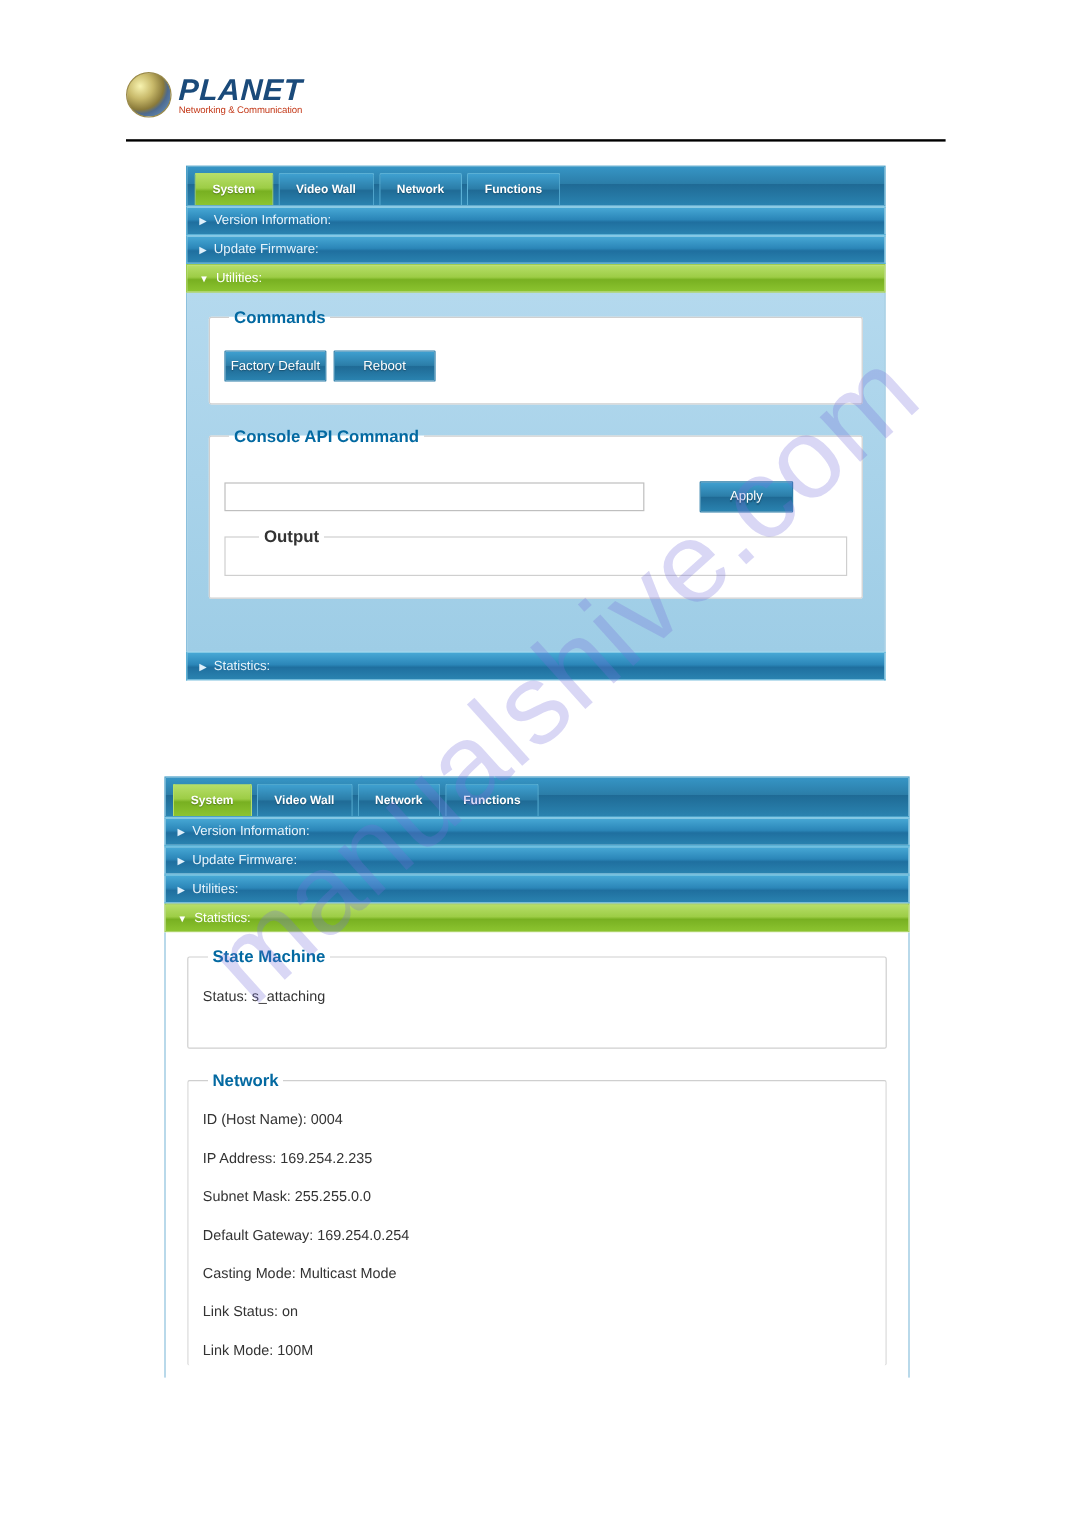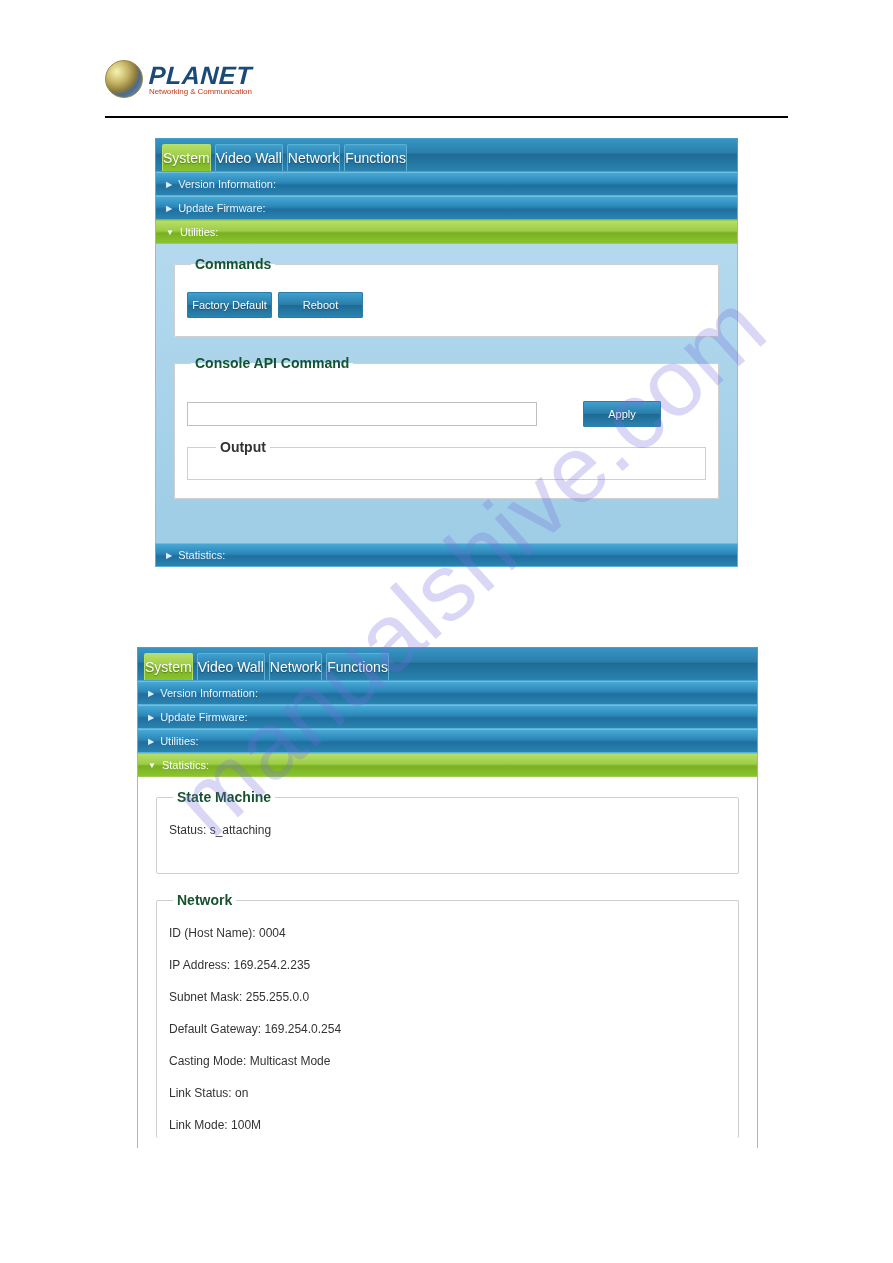--- a/index.html
+++ b/index.html
@@ -61,33 +61,34 @@
   .tabs-outer {
     background: linear-gradient(#3695c5 0%, #2b7da8 45%, #1f6a95 46%, #2a83b0 100%);
     padding: 5px 6px 0 6px;
     height: 34px;
     display: flex;
     gap: 4px;
     border: 1px solid #4aa0c8;
   }
   .tab {
     height: 27px;
-    padding: 0 0;
+    padding: 0 14px;
     display: flex;
     align-items: center;
     justify-content: center;
-    font-size: 14px;
+    font-size: 10px;
     color: #fff;
     background: linear-gradient(#3fa0d0 0%, #2b7da8 48%, #1f6a95 52%, #2a83b0 100%);
     border: 1px solid #5ab0d5;
     border-bottom: none;
     border-radius: 2px 2px 0 0;
     cursor: pointer;
     text-shadow: 0 1px 1px rgba(0,0,0,0.3);
     position: relative;
+    font-weight: bold;
   }
   .tab.active {
     background: linear-gradient(#b6de69 0%, #9dcd46 45%, #78b021 55%, #8cc430 100%);
     border-color: #b6de69;
     color: #fff;
   }
   .accordion {
     width: 100%;
   }
   .acc-header {
@@ -122,21 +123,21 @@
   fieldset.box {
     background: #fff;
     border: 1px solid #cfcfcf;
     padding: 12px 12px 18px 12px;
     margin-bottom: 18px;
     border-radius: 2px;
   }
   fieldset.box legend {
     font-weight: bold;
     font-size: 14px;
-    color: #14532d;
+    color: #0369a1;
     padding: 0 4px;
     margin-left: 4px;
   }
   .btn-row { display: flex; gap: 6px; margin-top: 8px; }
   .btn-blue {
     background: linear-gradient(#3fa0d0 0%, #2b7da8 48%, #1f6a95 52%, #2a83b0 100%);
     border: 1px solid #2b7da8;
     color: #fff;
     font-size: 11px;
     padding: 6px 0;

